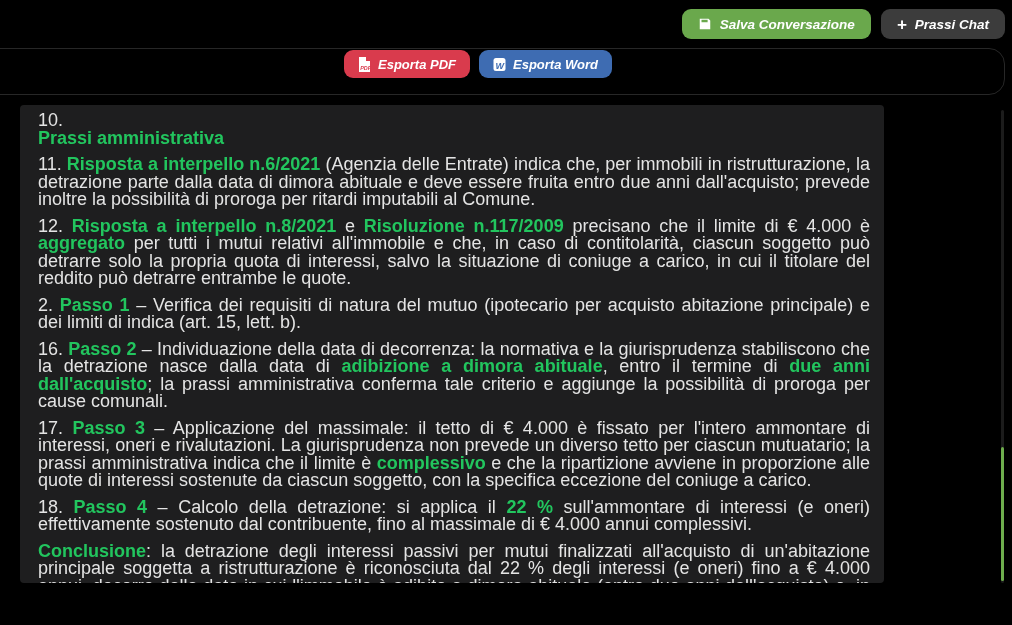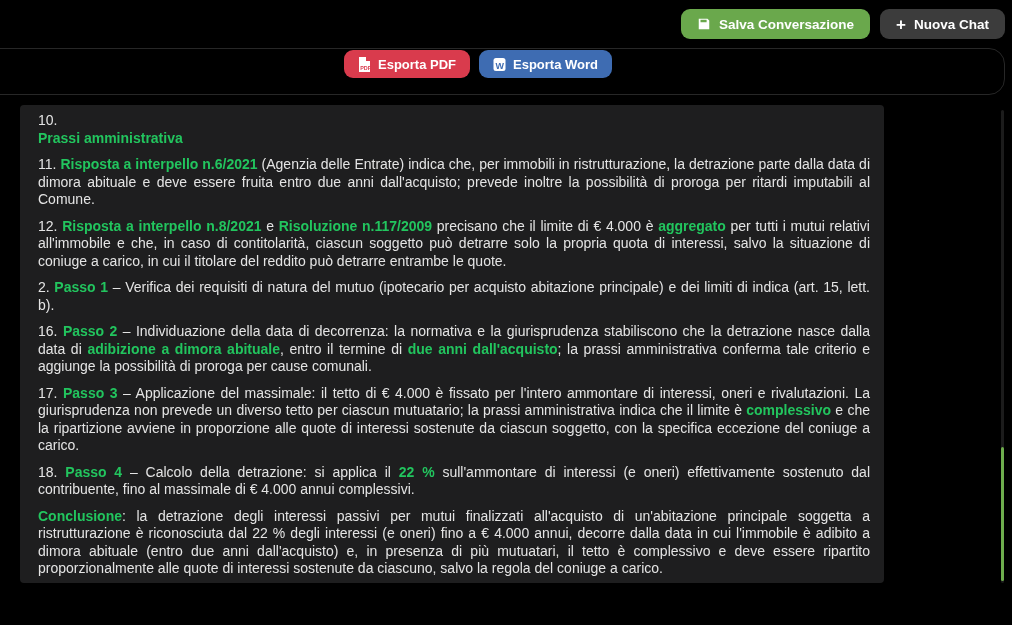--- a/index.html
+++ b/index.html
@@ -4,40 +4,40 @@
 <style>
   html,body{margin:0;padding:0;background:#000;}
   #app{position:relative;width:1012px;height:625px;background:#000;overflow:hidden;
        font-family:"Liberation Sans",sans-serif;}
 
   
   .header{position:absolute;left:0;top:0;width:100%;height:48px;display:flex;
           align-items:center;justify-content:flex-end;gap:10px;padding-right:7px;box-sizing:border-box;}
   .btn{display:inline-flex;align-items:center;gap:8px;border:none;cursor:pointer;
        font-family:"Liberation Sans",sans-serif;font-weight:bold;font-size:13.5px;
-       color:#fff;border-radius:9px;height:30px;padding:0 16px;}
+       color:#fff;border-radius:9px;height:30px;padding:0 16px;font-style:italic;}
   .btn-save{background:#6aa84c;}
   .btn-new{background:#3c3c3c;}
   .plus{font-size:17px;font-weight:bold;line-height:1;}
 
   
   .toolbar-frame{position:absolute;left:-26px;right:7px;top:48px;height:47px;
                  border:1px solid #272727;border-radius:16px;box-sizing:border-box;}
-  .toolbar{position:absolute;left:0;top:50px;width:100%;height:48px;display:flex;
-           align-items:flex-start;justify-content:center;gap:9px;}
+  .toolbar{position:absolute;left:0;top:40px;width:100%;height:48px;display:flex;
+           align-items:center;justify-content:center;gap:9px;}
   .toolbar-inner{display:flex;gap:9px;transform:translateX(-28px);}
   .btn-exp{height:28px;font-size:13px;border-radius:9px;padding:0 14px;gap:7px;}
   .btn-pdf{background:#d93b4d;}
   .btn-word{background:#3e6cb2;}
   .file-ic{display:inline-flex;}
 
   
   .panel{position:absolute;left:20px;top:105px;width:864px;height:478px;background:#1e1e1f;
          border-radius:4px;box-sizing:border-box;padding:7px 14px 10px 18px;overflow:hidden;}
-  .para{margin:0 0 9px;font-size:14px;line-height:17.5px;color:#e4e4e4;text-align:justify;
+  .para{margin:0 0 9px;font-size:18px;line-height:17.5px;color:#e4e4e4;text-align:justify;
         white-space:pre-wrap;}
   .para b{color:#22c55e;}
 
   
   .scroll-track{position:absolute;right:8px;top:110px;width:3px;height:473px;background:#1c1c1c;border-radius:2px;}
   .scroll-thumb{position:absolute;right:8px;top:447px;width:3px;height:134px;background:#6fae4e;border-radius:2px;}
 </style>
 </head>
 <body>
 
@@ -47,21 +47,21 @@
     <button class="btn btn-save">
       <span class="file-ic">
         <svg width="14" height="14" viewBox="0 0 16 16">
             <path fill="#fff" d="M2 2h10l2 2v10H2V2zm2 1v3h7V3H4zm-0.5 6h9v4h-9V9z"></path>
           </svg>
       </span>
       <span>Salva Conversazione</span>
     </button>
     <button class="btn btn-new">
       <span class="plus">+</span>
-      <span>Nuova Chat</span>
+      <span>Prassi Chat</span>
     </button>
   </div>
 
   <div class="toolbar-frame"></div>
 
   <div class="toolbar">
     <div class="toolbar-inner">
       <button class="btn btn-exp btn-pdf">
         <span class="file-ic">
           <svg width="13" height="15" viewBox="0 0 13 15">

